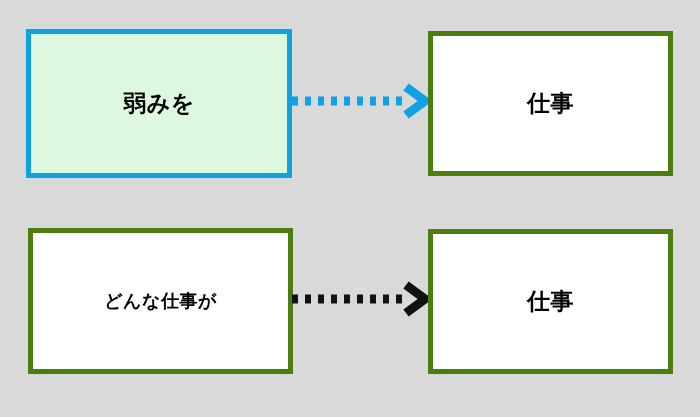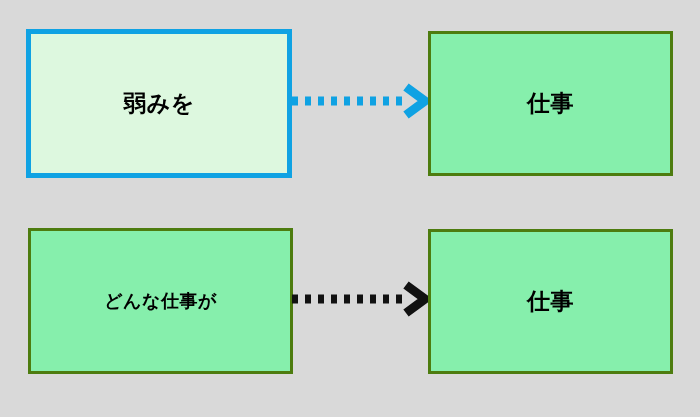--- a/index.html
+++ b/index.html
@@ -41,22 +41,22 @@
     top: 29px;
     width: 266px;
     height: 149px;
     background: #ddf8df;
     border: 5px solid #0fa2e3;
     font-size: 23px;
   }
 
   
   .box--plain {
-    background: #86efac;
-    border: 3px solid #4d7c0f;
+    background: #ffffff;
+    border: 5px solid #4d7c0f;
   }
   .box--target-top {
     left: 428px;
     top: 31px;
     width: 245px;
     height: 145px;
     font-size: 23px;
   }
   .box--source-bottom {
     left: 28px;

